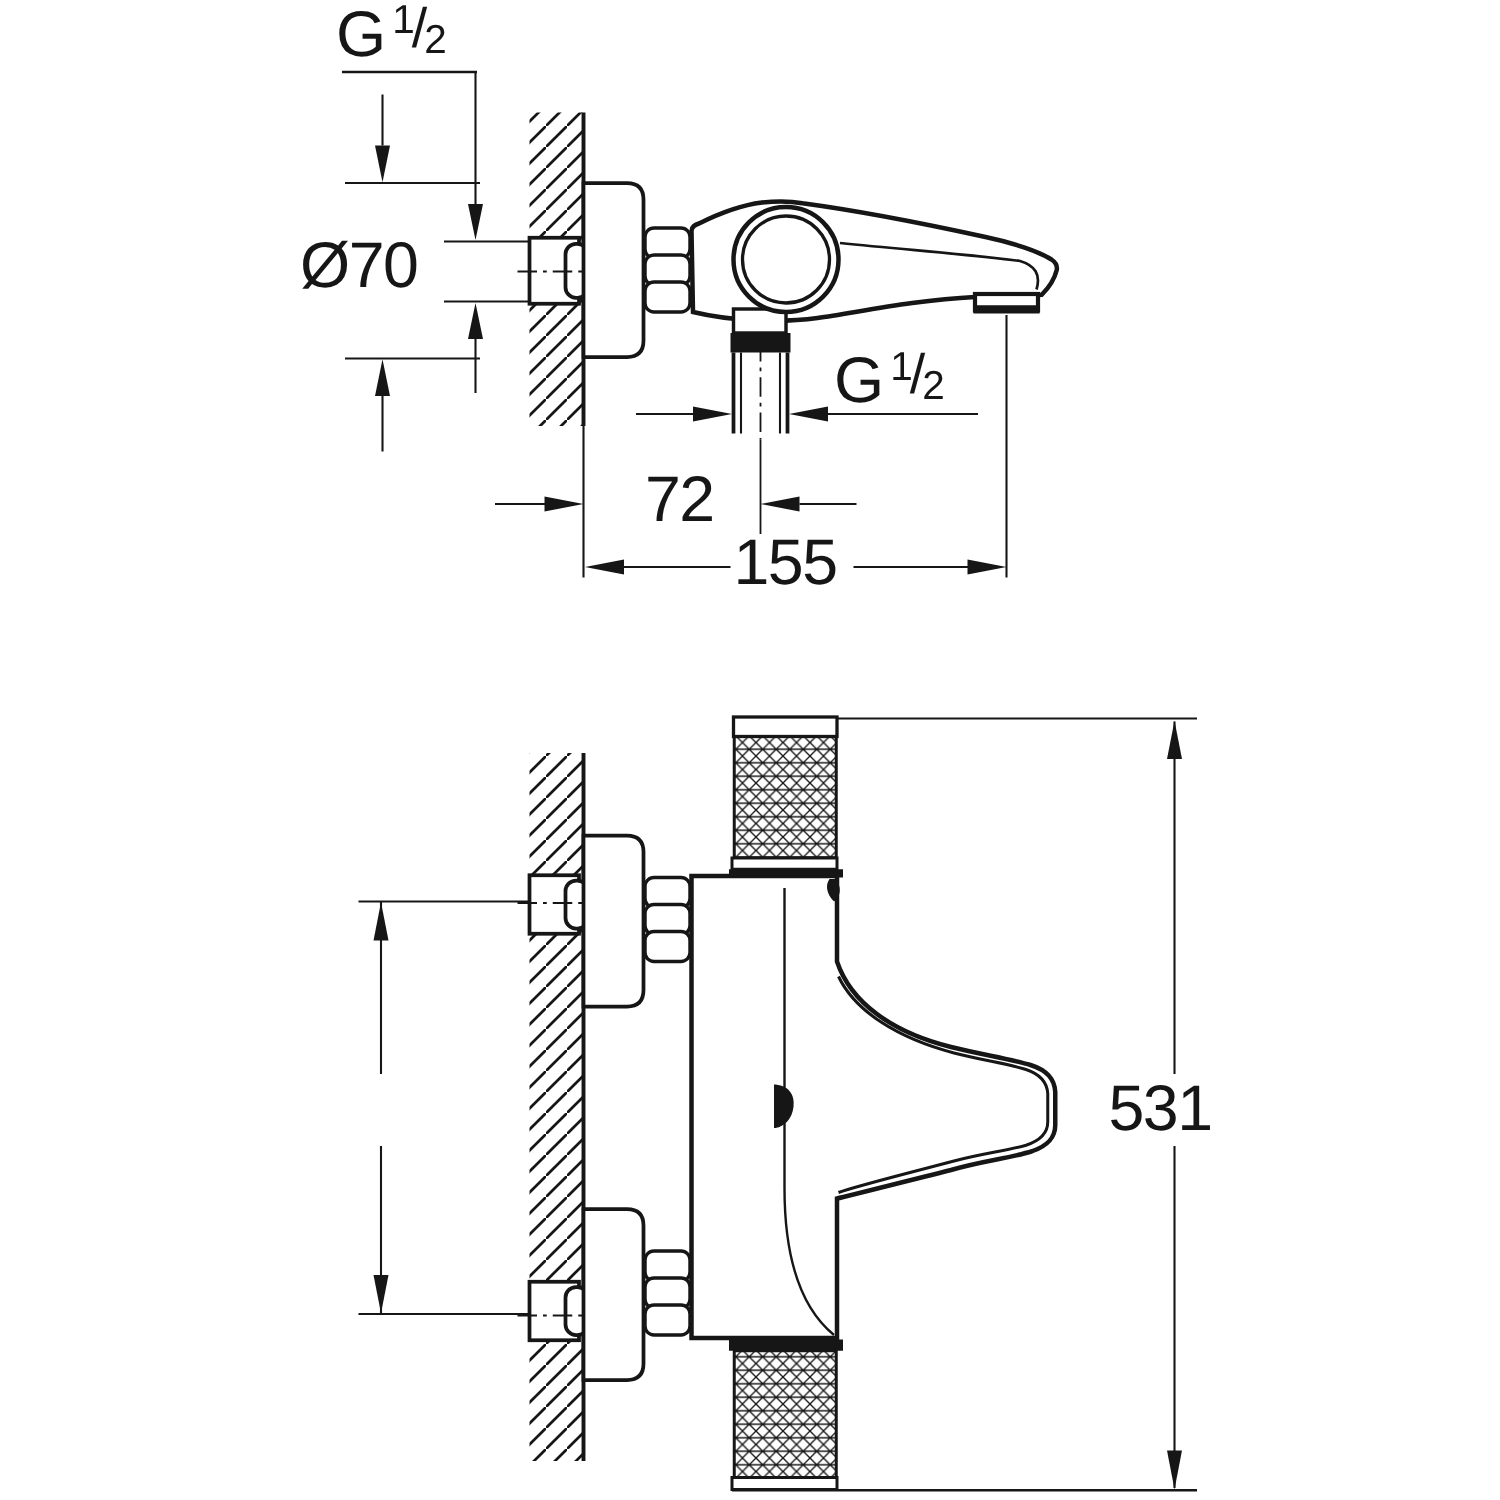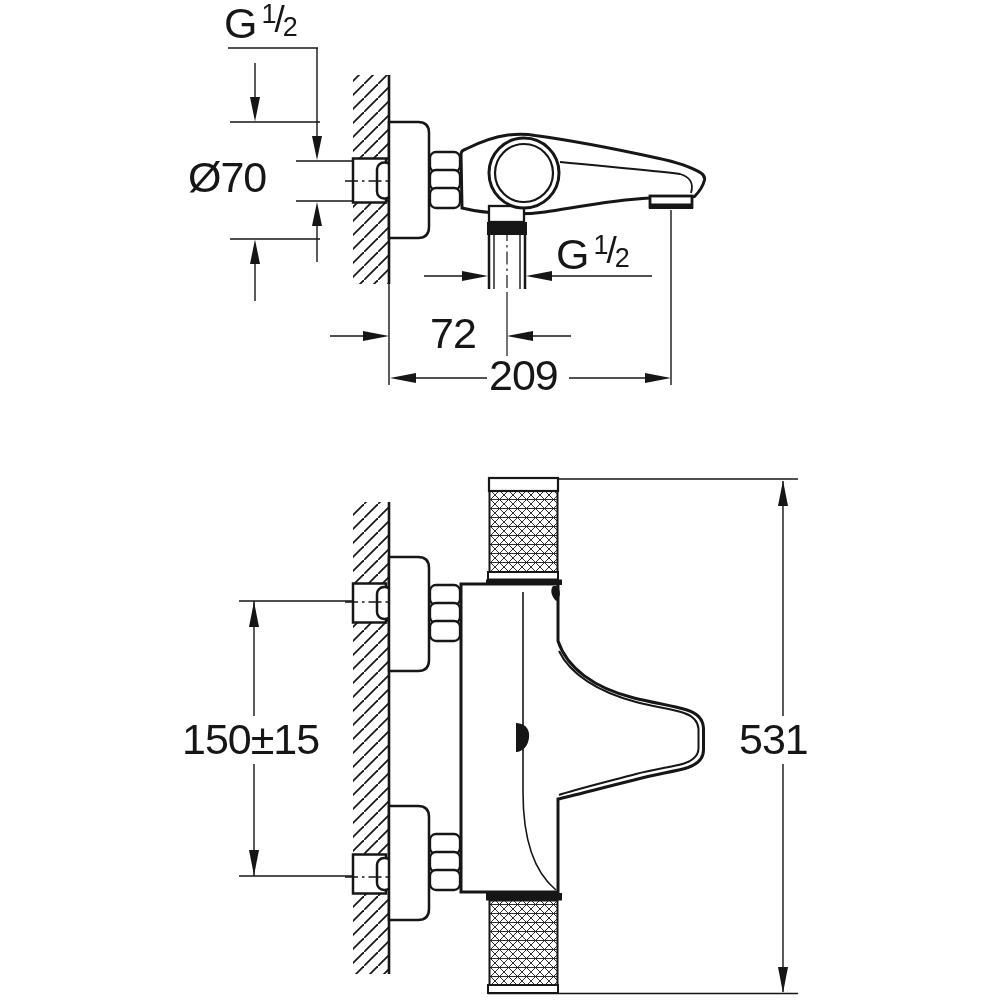--- a/index.html
+++ b/index.html
@@ -167,27 +167,26 @@
     <path class="ln" stroke-width="1.4" d="M254,601 V716 M254,764 V876"></path>
     <polygon class="fb" points="254,601.5 249,627 259,627"></polygon>
     <polygon class="fb" points="254,875.5 249,850 259,850"></polygon>
   </g>
 </svg>
 
 <div class="dimlabel" style="left:224px;top:2px;">
   <span class="g">G</span><span class="f-num">1</span><span class="f-sl">/</span><span class="f-den">2</span>
 </div>
 
-<div class="dimlabel" style="left:188px;top:156px;">Ø70</div>
+<div class="dimlabel" style="left:200px;top:156px;">Ø70</div>
 
 <div class="dimlabel" style="left:556px;top:233px;">
   <span class="g">G</span><span class="f-num">1</span><span class="f-sl">/</span><span class="f-den">2</span>
 </div>
 
 <div class="dimlabel" style="left:410px;top:312px;margin-left:20px;">72</div>
 
-<div class="dimlabel" style="left:489px;top:354px;">209</div>
+<div class="dimlabel" style="left:489px;top:354px;">155</div>
 
-<div class="dimlabel" style="left:182px;top:718px;">150±15</div>
 
 <div class="dimlabel" style="left:739px;top:718px;">531</div>
 
 </div>
 
 </body></html>

